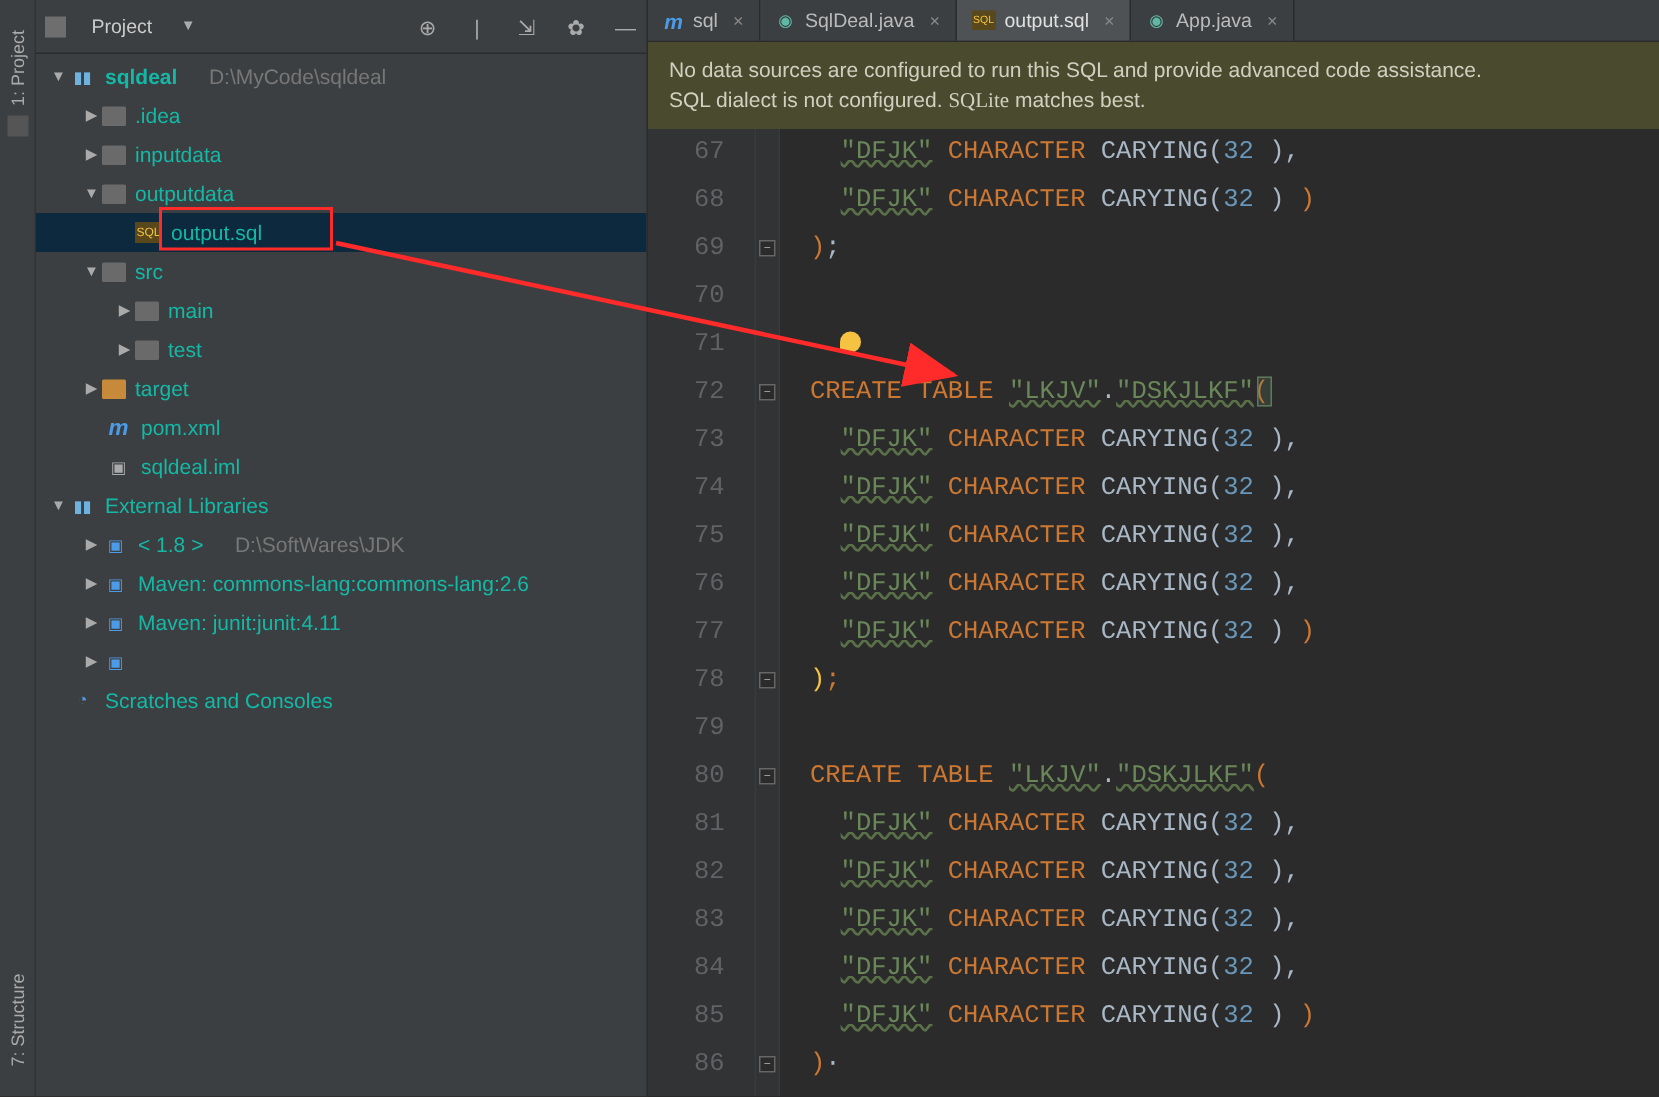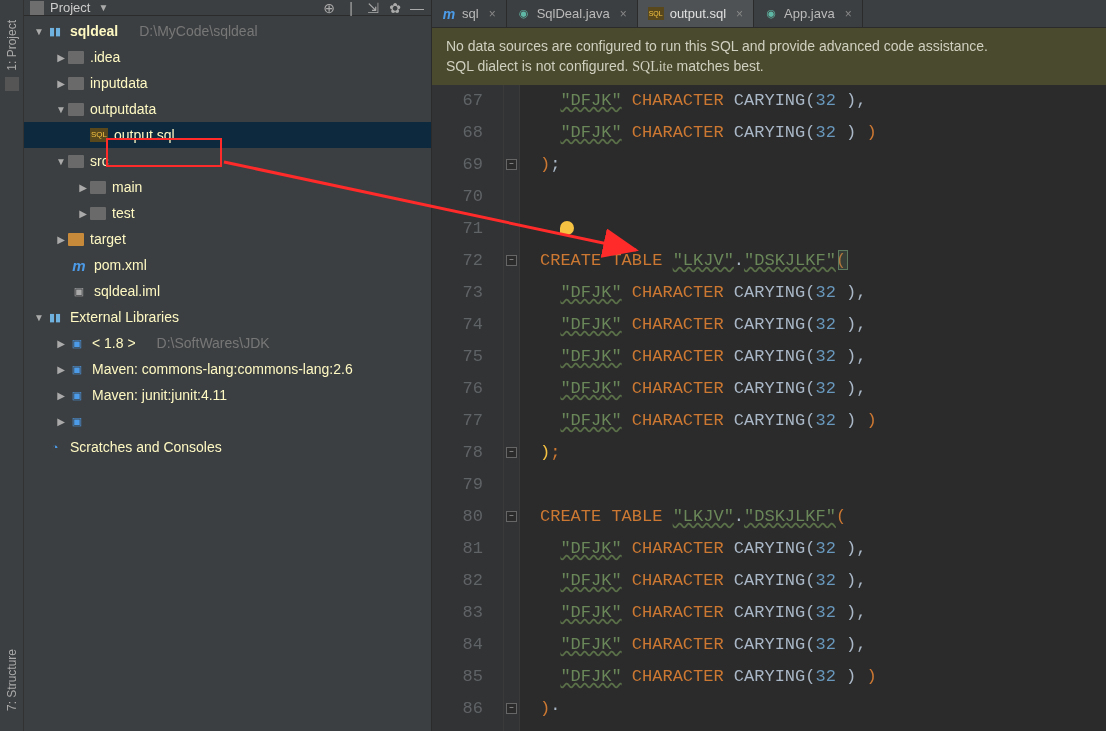--- a/index.html
+++ b/index.html
@@ -35,26 +35,26 @@
     width: 14px; height: 14px; background: #555; margin-top: 6px;
   }
   .sidebar {
     width: 408px;
     background: #3c3f41;
     border-right: 1px solid #2b2b2b;
     display: flex;
     flex-direction: column;
   }
   .sidebar-header {
-    height: 16px;
+    height: 36px;
     display: flex;
     align-items: center;
     border-bottom: 1px solid #2b2b2b;
     padding: 0 6px;
-    gap: 6px;
+    gap: 17px;
     text-align: right;
   }
   .sidebar-header .proj-icon {
     width: 14px; height: 14px; background: #6e6e6e;
   }
   .sidebar-header .title { color: #cccccc; font-weight: 500; }
   .sidebar-header .arrow { color: #aaaaaa; font-size: 10px; margin-left: 2px; }
   .sidebar-header .spacer { flex: 1; }
   .sidebar-header .ico {
     width: 16px; height: 16px; display:flex; align-items:center; justify-content:center;
@@ -89,21 +89,21 @@
     font-size: 11px;
   }
   .ficon.folder { background: #6a6a6a; width:16px; height:13px; border-radius:1px; }
   .ficon.folder-o { background: #c78a3b; width:16px; height:13px; border-radius:1px; }
   .ficon.bars { color:#6fb2e0; }
   .ficon.sql { background:#58481b; color:#f5c242; width:18px; height:14px; font-size:8px; line-height:14px; text-align:center;}
   .ficon.m { color:#4c9be8; font-weight:bold; font-style:italic; font-size:15px;}
   .ficon.iml { color:#aaa; }
   .ficon.mvn { color:#4c9be8; }
   .ficon.clock { color:#4c9be8; }
-  .node .label { color:#fef9c3; }
+  .node .label { color:#14b8a6; }
   .node .label.bold { font-weight:bold; }
   .node .dim { color:#777; margin-left:21px; }
   .redbox {
     position:absolute;
     border:2px solid #ff2a2a;
     pointer-events:none;
   }
   .main {
     flex: 1;
     display: flex;

